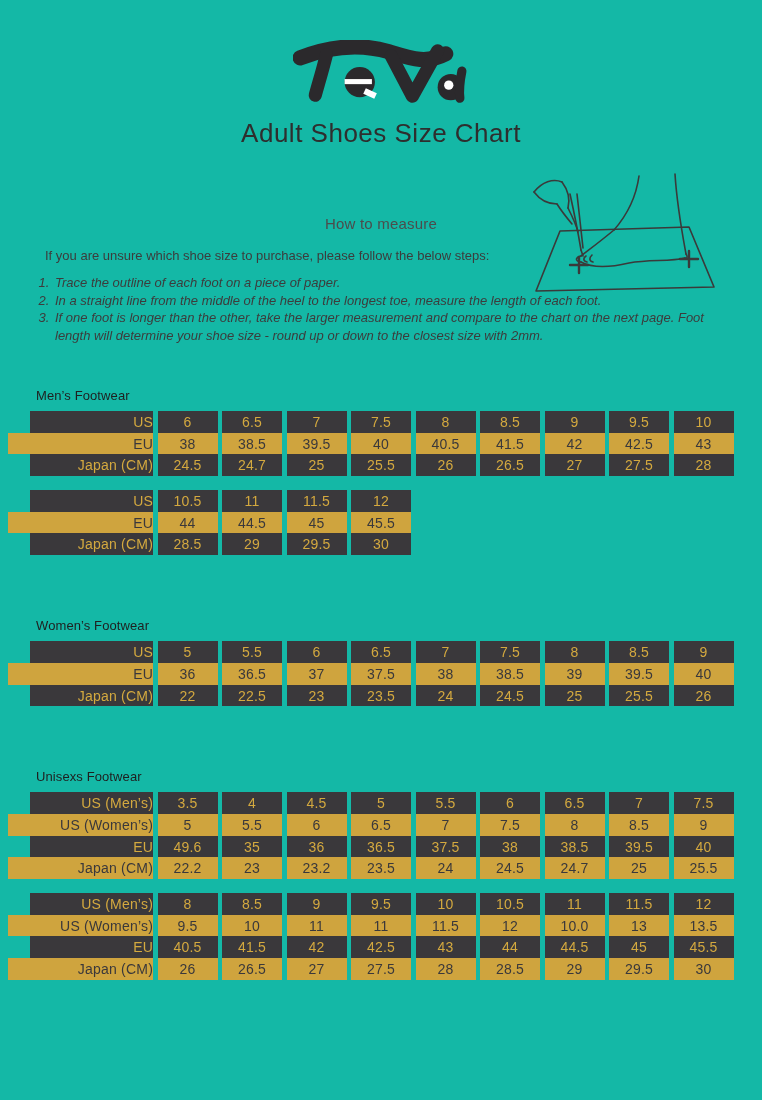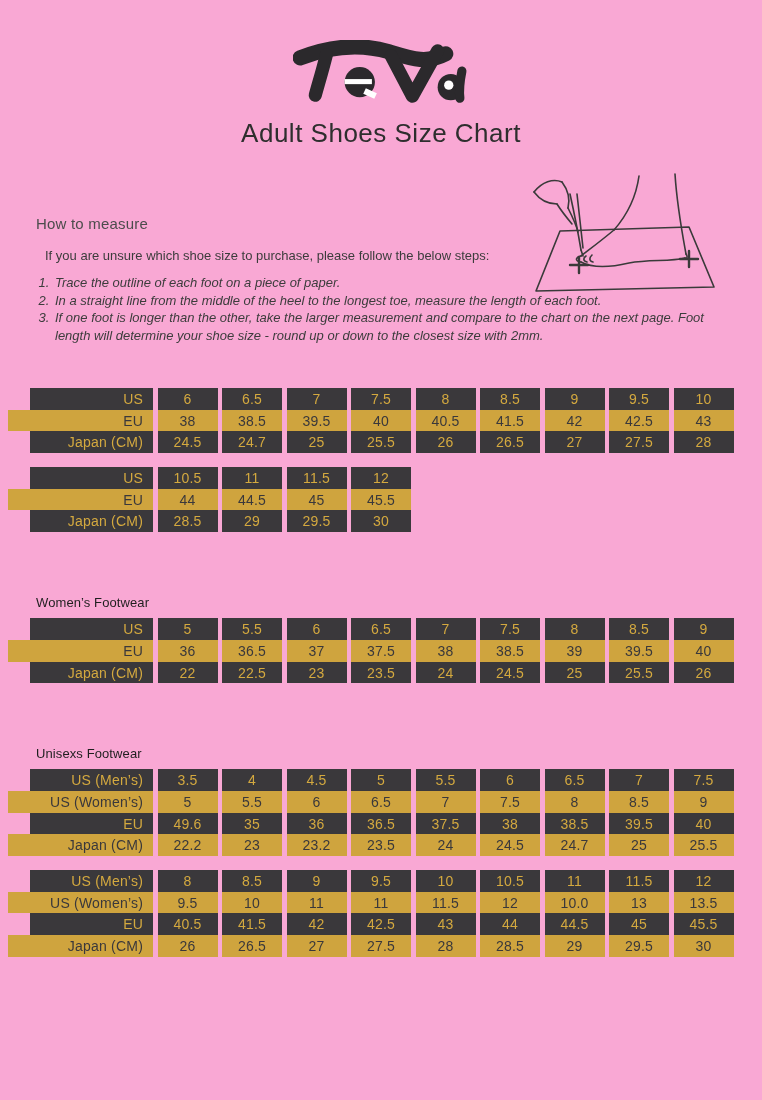--- a/index.html
+++ b/index.html
@@ -1,20 +1,20 @@
 <!DOCTYPE html>
 <html><head>
 <meta charset="utf-8">
 <style>
   html,body{margin:0;padding:0;background:#fff;}
   .page{
     position:relative;
     width:762px;height:1100px;
     margin:0 auto;
-    background:#f9a8d4;
+    background:#14b8a6;
     overflow:hidden;
     font-family:"Liberation Sans", sans-serif;
     color:#3c3c3c;
   }
   
   .logo-wrap{width:176px;height:64px;margin:40px auto 0;}
   .page-title{
     margin-top:14px;
     text-align:center;
     font-size:26px;
@@ -23,37 +23,38 @@
     font-weight:400;
   }
   
   .howto{margin:66px 36px 0 36px;max-width:706px;}
   .howto h2{
     margin:0;
     font-size:15px;
     font-weight:400;
     color:#4c4c4c;
     letter-spacing:.2px;
+    text-align:center;
   }
   .howto .intro{margin:15px 0 0 9px;font-size:13px;line-height:17px;color:#3c3c3c;}
   .howto ol{margin:10px 0 0 0;padding-left:17px;font-size:13px;line-height:17.5px;color:#3c3c3c;font-style:italic;}
   .howto ol li{padding-left:2px;}
   
   .illus{position:absolute;top:170px;left:526px;width:220px;height:130px;}
   
   #sections{margin-left:8px;}
   .size-section{margin-top:63px;}
   .size-section:first-child{margin-top:44px;}
   .section-title{margin:0 0 8px 28px;font-size:13px;color:#1f1f1f;letter-spacing:.1px;}
   .size-table + .size-table{margin-top:14px;}
   .t-row{display:flex;gap:4.5px;height:21.7px;line-height:22px;font-size:14px;letter-spacing:.2px;}
   .t-row.dark{margin-left:22px;}
   .t-row.dark .t-label,.t-row.dark .t-cell{background:var(--dark);color:var(--gold-text);}
   .t-row.gold .t-label,.t-row.gold .t-cell{background:var(--gold);color:var(--dark);}
-  .t-label{flex:none;text-align:right;padding-right:10px;box-sizing:border-box;}
+  .t-label{flex:none;text-align:right;box-sizing:border-box;}
   .t-row.dark .t-label{width:123px;}
   .t-row.gold .t-label{width:145px;}
   .t-cell{flex:none;width:60px;text-align:center;}
 </style>
 </head>
 <body>
 
 <div class="page" style="--dark: #3a383b; --gold: #cfa43e; --gold-text: #d4a93f;">
 
   <div class="logo-wrap" role="img" aria-label="Teva">
@@ -125,20 +126,21 @@
     <p class="intro">If you are unsure which shoe size to purchase, please follow the below steps:</p>
     <ol>
       <li>Trace the outline of each foot on a piece of paper.</li>
       <li>In a straight line from the middle of the heel to the longest toe, measure the length of each foot.</li>
       <li>If one foot is longer than the other, take the larger measurement and compare to the chart on the next page. Foot length will determine your shoe size - round up or down to the closest size with 2mm.</li>
     </ol>
   </div>
 
   <div id="sections">
       <section class="size-section">
+        <div class="section-title">Men’s Footwear</div>
         <div class="size-table">
           <div class="t-row dark">
             <div class="t-label">US</div>
             <div class="t-cell">6</div>
             <div class="t-cell">6.5</div>
             <div class="t-cell">7</div>
             <div class="t-cell">7.5</div>
             <div class="t-cell">8</div>
             <div class="t-cell">8.5</div>
             <div class="t-cell">9</div>

